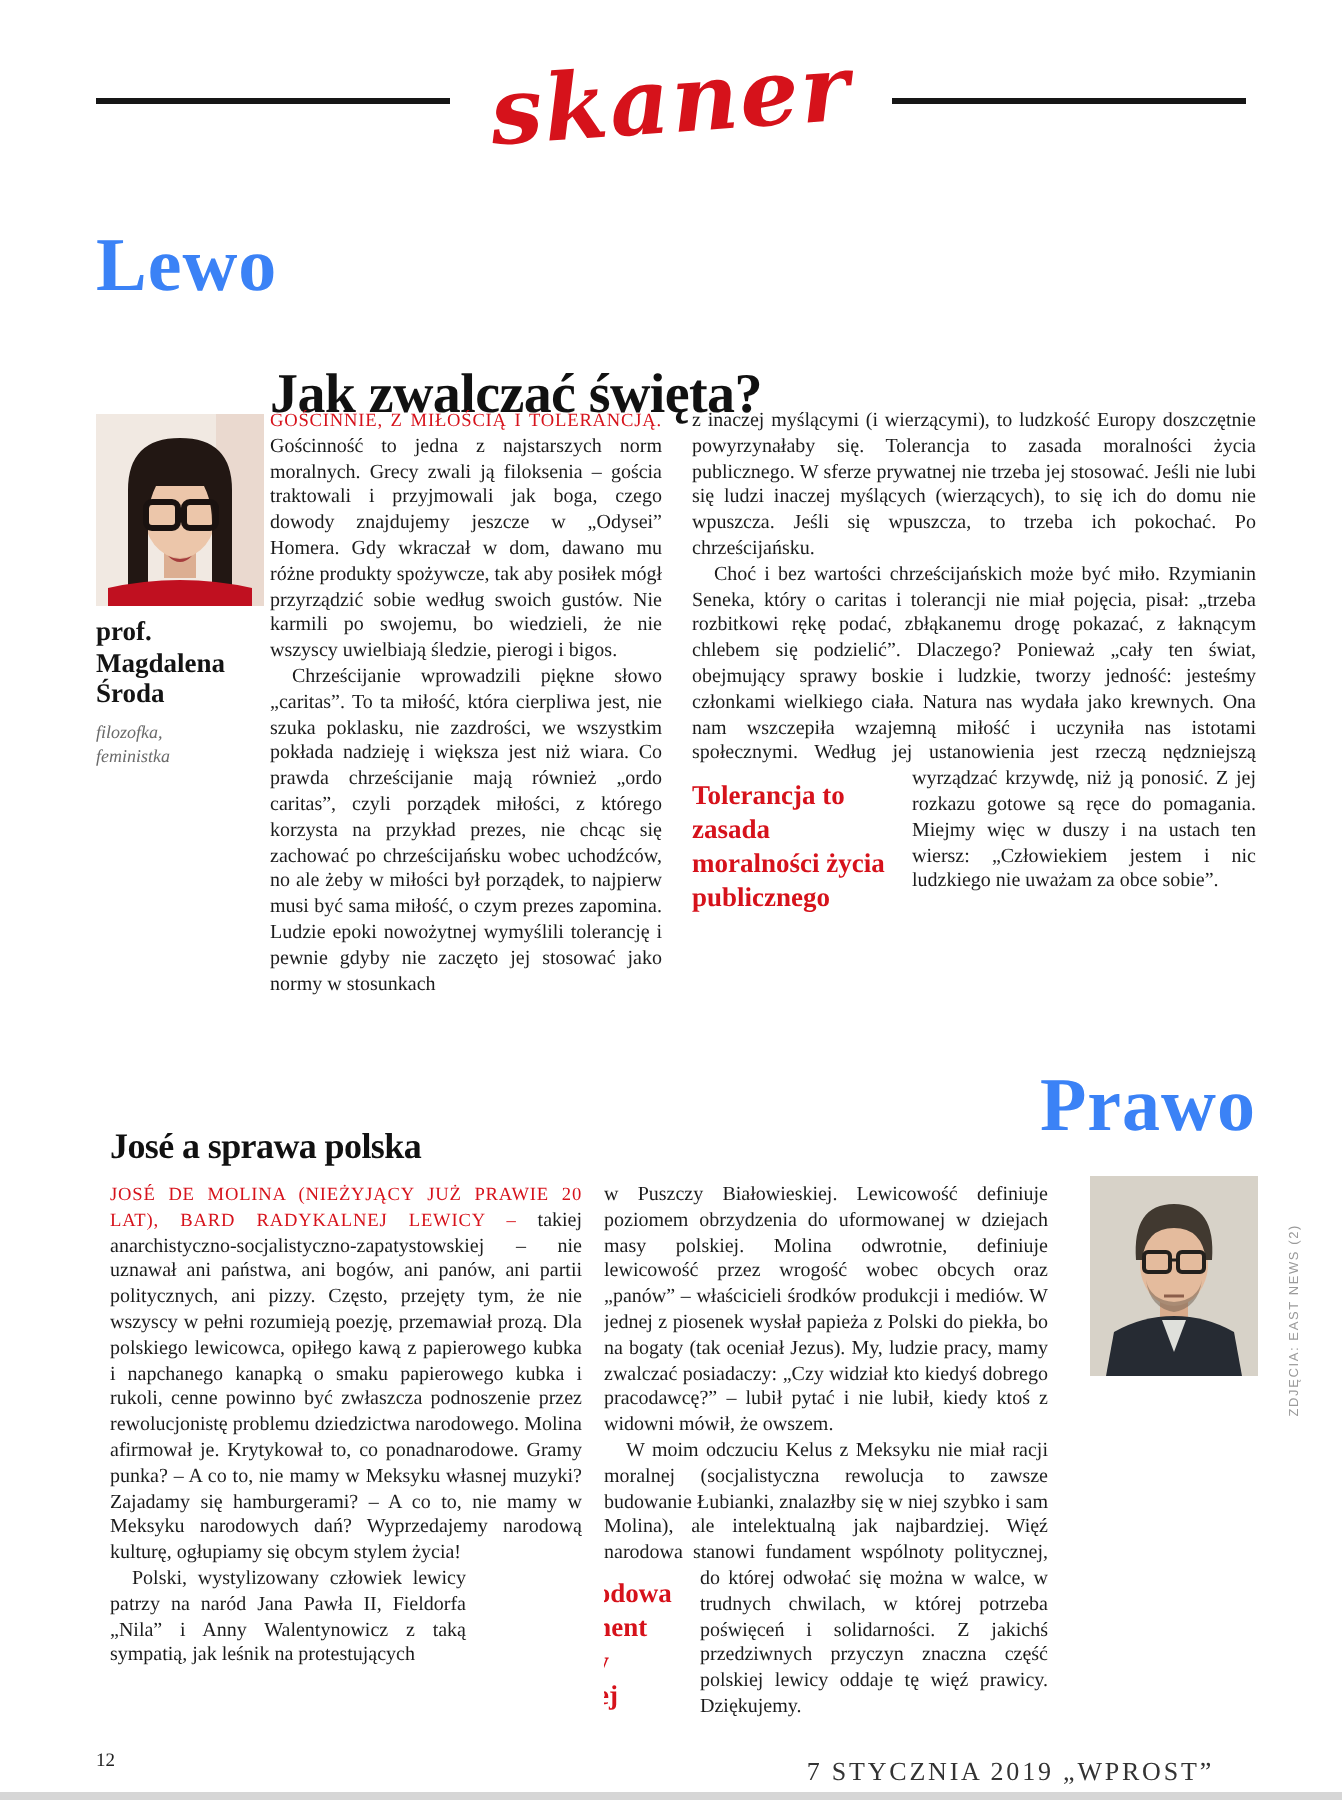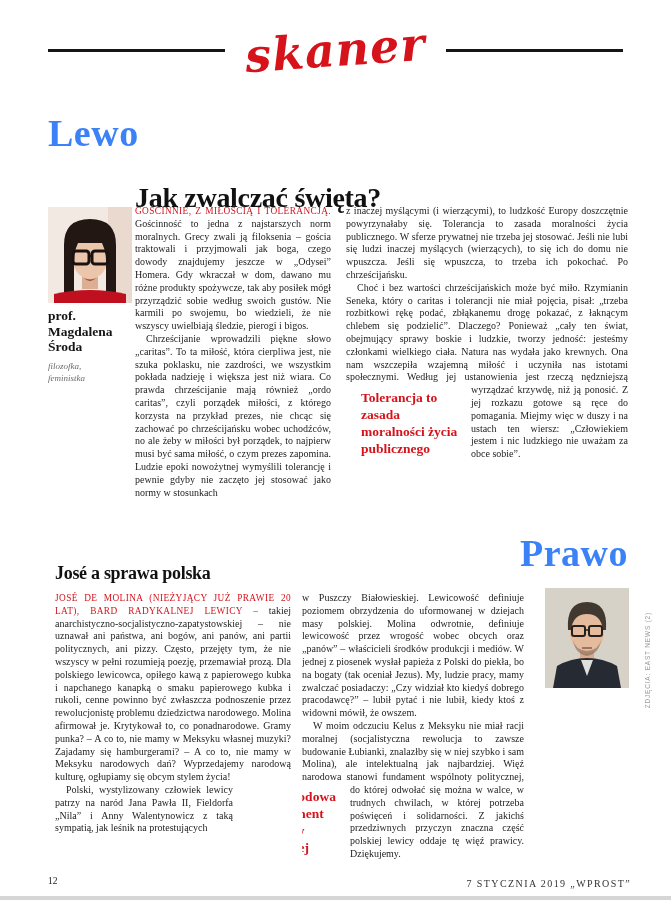--- a/index.html
+++ b/index.html
@@ -20,36 +20,36 @@
   
   .bodycol{position:absolute;font-size:10px;line-height:12.8px;text-align:justify;overflow:hidden;}
   .col-a1{left:135px;top:205px;width:196px;height:302px;}
   .col-a2{left:346px;top:205px;width:282px;height:302px;}
   .col-b1{left:55px;top:592px;width:236px;height:284px;}
   .col-b2{left:302px;top:592px;width:222px;height:292px;}
   .para{margin:0;}
   .ind{text-indent:11px;}
   .lead{color:#d6121b;font-weight:normal;font-size:9.3px;letter-spacing:.4px;}
   
-  .pq{float:left;width:100px;margin:5px 10px 2px 15px;color:#d6121b;font-weight:bold;
+  .pq{float:left;width:100px;margin:5px 10px 2px 0;color:#d6121b;font-weight:bold;
       font-size:13.5px;line-height:17px;text-align:left;text-indent:0;}
   .pq2{width:92px;margin:4px 8px 2px -56px;background:#fff;padding-right:4px;}
   .spacer{float:right;width:58px;height:92px;}
   
   .photo{position:absolute;display:block;}
   .photo-sroda{left:48px;top:207px;width:84px;height:96px;}
   .photo-wrobel{left:545px;top:588px;width:84px;height:100px;}
   .caption{position:absolute;width:88px;}
   .caption-sroda{left:48px;top:308px;}
   .caption-wrobel{left:545px;top:694px;}
   .caption-name{font-weight:bold;font-size:13.5px;line-height:1.15;color:#141414;white-space:pre-line;}
   .caption-bio{font-style:italic;font-size:9px;line-height:1.35;color:#6a6a6a;margin-top:5px;white-space:pre-line;}
   
   .page-number{position:absolute;left:48px;top:876px;font-size:9.5px;color:#222;}
-  .issue-line{position:absolute;right:40px;top:878px;font-size:10px;letter-spacing:1.4px;color:#333;}
+  .issue-line{position:absolute;right:64px;top:878px;font-size:13px;letter-spacing:1.4px;color:#333;}
   .vcredit{position:absolute;right:20px;top:612px;writing-mode:vertical-rl;transform:rotate(180deg);
            font-family:"Liberation Sans",sans-serif;font-size:6.5px;letter-spacing:.8px;color:#9a9a9a;}
   .page-edge{position:absolute;left:0;right:0;bottom:0;height:4px;background:#d6d6d6;}
 </style>
 </head>
 <body>
 
 <div class="page">
 
   <div class="header">

